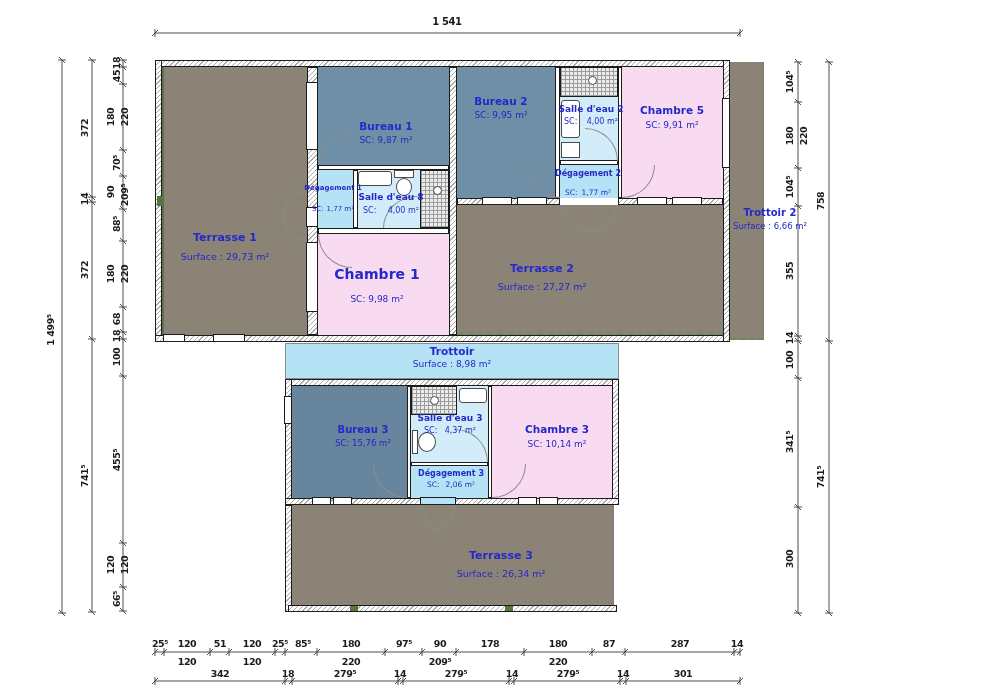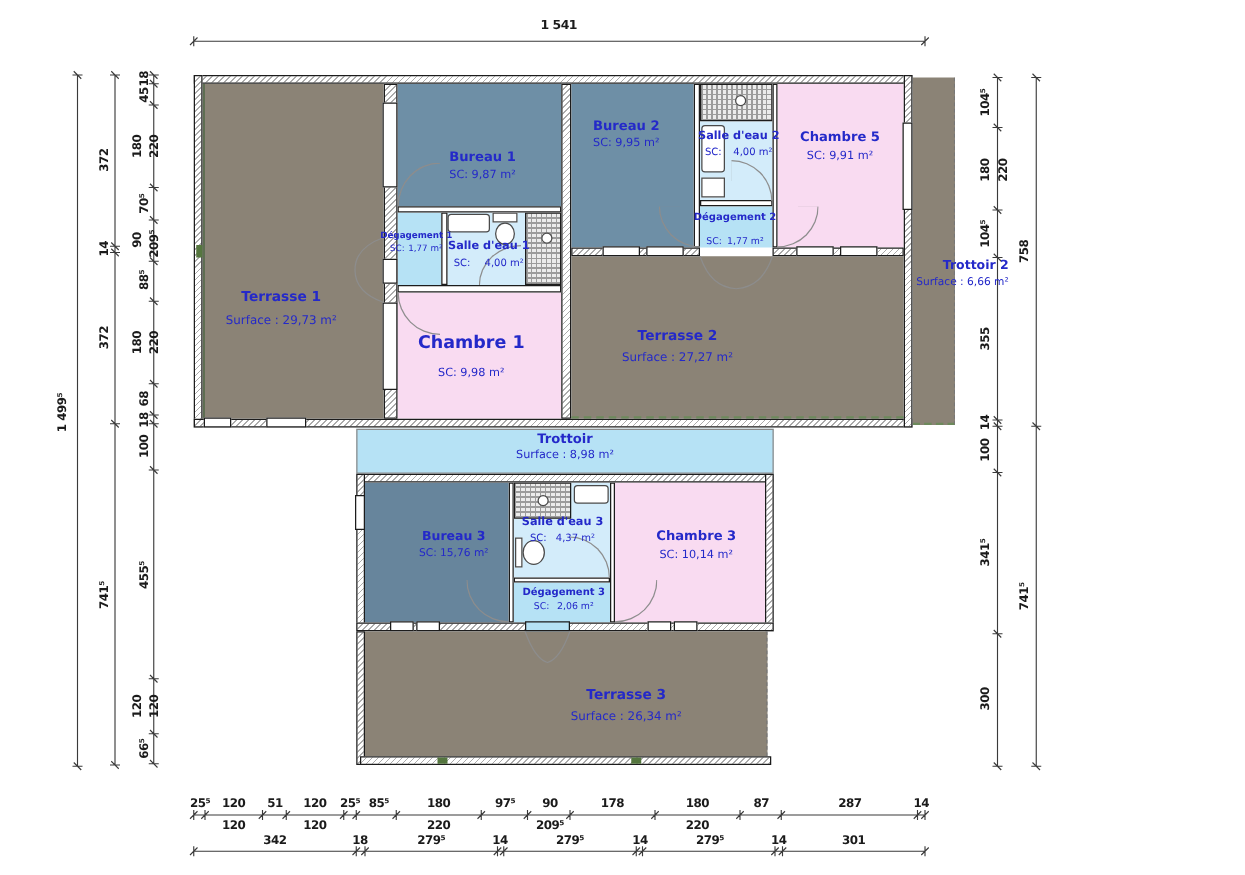--- a/index.html
+++ b/index.html
@@ -20,21 +20,21 @@
   .hatch{position:absolute;box-sizing:border-box;border:1px solid #1c1c1c;background-color:#ececec;
         background-image:repeating-linear-gradient(0deg,#9c9c9c 0 1px,transparent 1px 4px),
                          repeating-linear-gradient(90deg,#9c9c9c 0 1px,transparent 1px 4px)}
   .fix{position:absolute;box-sizing:border-box;background:#fff;border:1px solid #4a4a4a}
   .arc{position:absolute;box-sizing:border-box;border:1px solid #8d8d8d;background:transparent}
   .gmark{position:absolute;background:#55763f}
   .dim{position:absolute;transform:translate(-50%,-50%);font-size:9.5px;font-weight:bold;
        color:#1b1b1b;white-space:nowrap;letter-spacing:-0.4px}
   .vdim{transform:translate(-50%,-50%) rotate(-90deg)}
   .lbl{position:absolute;transform:translateX(-50%);text-align:center;color:#2429c9;white-space:nowrap}
-  .lbl.la{transform:none;text-align:right}
+  .lbl.la{transform:none;text-align:center}
   .nm{font-weight:bold;display:block}
   .ar{display:block}
   .scrow{display:flex;justify-content:space-between;margin:0 auto}
   .sum{font-weight:bold;font-size:9.5px;letter-spacing:-0.3px;color:#101010;
        text-decoration:underline;white-space:nowrap;margin:0 0 8px 0}
   svg.layer{position:absolute;left:0;top:0;pointer-events:none}
 </style>
 </head>
 <body>
 
@@ -213,28 +213,28 @@
 
   <div class="lbl" style="left:225px;top:231px">
     <span class="nm" style="font-size:11px;margin-bottom:7px">Terrasse 1</span>
     <span class="ar" style="font-size:9.5px">Surface : 29,73 m²</span>
   </div>
   <div class="lbl" style="left:386px;top:120px">
     <span class="nm" style="font-size:10.5px;margin-bottom:3px">Bureau 1</span>
     <span class="ar" style="font-size:9px">SC: 9,87 m²</span>
   </div>
   <div class="lbl" style="left:333px;top:184px">
-    <span class="nm" style="font-size:7px;margin-bottom:3px">Dégagement 1</span>
+    <span class="nm" style="font-size:7px;margin-bottom:13px">Dégagement 1</span>
     <span class="scrow" style="width:42px;font-size:7px">
       <span>SC:</span>
       <span>1,77 m²</span>
     </span>
   </div>
   <div class="lbl" style="left:391px;top:192px">
-    <span class="nm" style="font-size:9px;margin-bottom:4px">Salle d'eau 1</span>
+    <span class="nm" style="font-size:9px;margin-bottom:4px">Salle d'eau 8</span>
     <span class="scrow" style="width:56px;font-size:8px">
       <span>SC:</span>
       <span>4,00 m²</span>
     </span>
   </div>
   <div class="lbl" style="left:377px;top:266px">
     <span class="nm" style="font-size:14px;margin-bottom:12px">Chambre 1</span>
     <span class="ar" style="font-size:9px">SC:  9,98 m²</span>
   </div>
   <div class="lbl" style="left:501px;top:95px">

